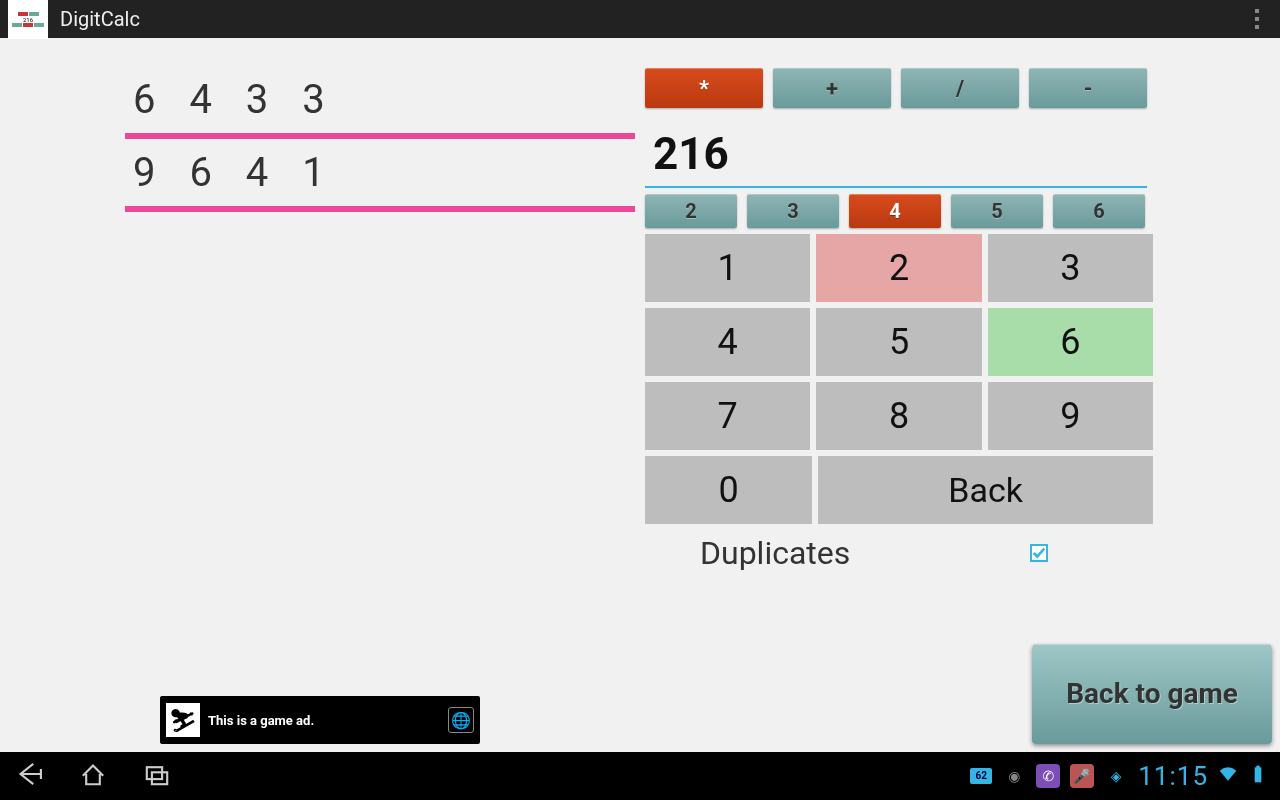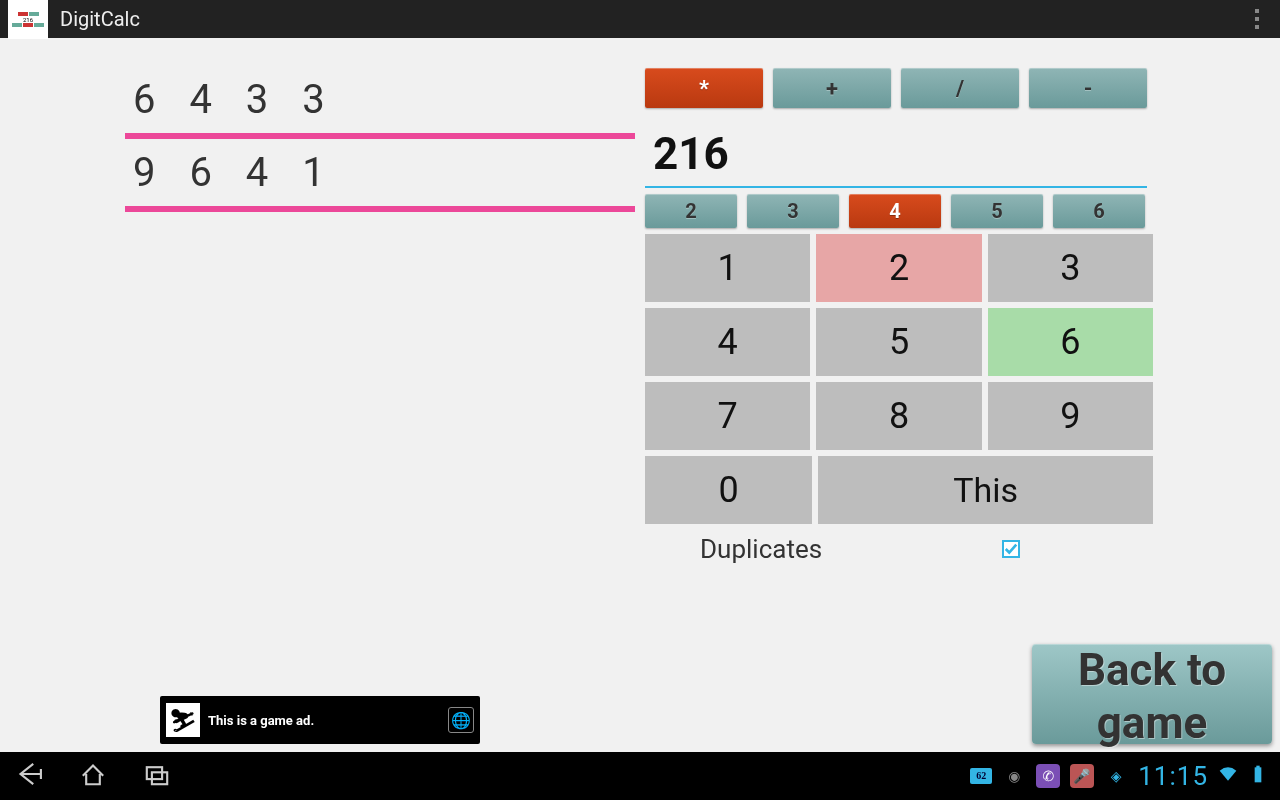--- a/index.html
+++ b/index.html
@@ -40,40 +40,40 @@
   
   .keypad { position:absolute; left:645px; top:178px; width:508px; }
   .krow { display:flex; gap:6px; margin-bottom:6px; }
   .key { height:68px; flex:1; border:none; background:#bdbdbd; font-size:36px; font-weight:400; color:#111; cursor:pointer; }
   .key.red { background:#e7a6a6; }
   .key.green { background:#a8dca8; }
   .key.wide2 { flex:2; }
   .key.clear { font-size:34px; }
   
   
-  .dup { position:absolute; left:700px; top:478px; display:flex; align-items:center; gap:180px; font-size:26px; color:#333; }
+  .dup { position:absolute; left:700px; top:478px; display:flex; align-items:center; gap:180px; font-size:32px; color:#333; }
   .checkbox { width:18px; height:18px; border:2px solid #33b5e5; background:#fff; display:inline-flex; align-items:center; justify-content:center; cursor:pointer;}
   .checkbox svg { width:14px; height:14px; }
   
   
   .back-btn { position:absolute; right:8px; bottom:8px; width:240px; height:100px; border:none; border-radius:4px; cursor:pointer;
-              background: linear-gradient(#9ec7c7, #6a9a9a); font-size:44px; font-weight:bold; color:#333; text-shadow: 1px 1px 0 rgba(255,255,255,.4);
+              background: linear-gradient(#9ec7c7, #6a9a9a); font-size:28px; font-weight:bold; color:#333; text-shadow: 1px 1px 0 rgba(255,255,255,.4);
               box-shadow: 0 2px 4px rgba(0,0,0,.4), inset 0 1px 0 rgba(255,255,255,.3); line-height:1.2;}
   
   
   .ad { position:absolute; left:160px; bottom:8px; width:320px; height:48px; background:#000; color:#fff; display:flex; align-items:center; padding:0 6px; font-size:13px; font-weight:bold; border-radius:2px;}
   .ad .ad-icon { width:34px; height:34px; background:#fff; margin-right:8px; display:flex; align-items:center; justify-content:center; color:#000; font-size:22px;}
   .ad .globe { margin-left:auto; width:26px; height:26px; border:1px solid #888; border-radius:3px; display:flex; align-items:center; justify-content:center; font-size:16px; color:#ccc;}
   
   
   .navbar { position:absolute; bottom:0; left:0; right:0; height:48px; background:#000; display:flex; align-items:center; padding:0 12px; }
   .nav-icons-left { display:flex; gap:30px; align-items:center; }
   .nav-icon svg { width:34px; height:34px; stroke:#ddd; fill:none; stroke-width:2; }
   .status { margin-left:auto; display:flex; align-items:center; gap:10px; }
-  .status .ico { width:24px; height:24px; display:flex; align-items:center; justify-content:center; font-size:14px; color:#33b5e5;font-family:Liberation Serif, serif;}
+  .status .ico { width:24px; height:24px; display:flex; align-items:center; justify-content:center; font-size:14px; color:#33b5e5;}
   .status .sq { background:#33b5e5; color:#003; font-size:10px; font-weight:bold; border-radius:2px; width:22px; height:16px; line-height:16px; text-align:center;}
   .status .vi { background:#7b4fb5; border-radius:4px; color:#fff;}
   .status .or { background:#b55; border-radius:4px;}
   .clock { font-size:26px; color:#33b5e5; letter-spacing:1px;}
   .wifi svg, .batt svg { width:20px; height:20px; fill:#33b5e5; }
 </style>
 </head>
 <body>
 
 <div class="actionbar">
@@ -134,21 +134,21 @@
       <button class="key">5</button>
       <button class="key green">6</button>
     </div>
     <div class="krow">
       <button class="key">7</button>
       <button class="key">8</button>
       <button class="key">9</button>
     </div>
     <div class="krow">
       <button class="key">0</button>
-      <button class="key wide2 clear">This</button>
+      <button class="key wide2 clear">Back</button>
     </div>
   </div>
 
   <div class="dup">
     <span>Duplicates</span>
     <span class="checkbox">
       <svg viewBox="0 0 16 16">
           <path d="M2 8 L6 12 L14 3" stroke="#33b5e5" stroke-width="3" fill="none"></path>
         </svg>
     </span>

